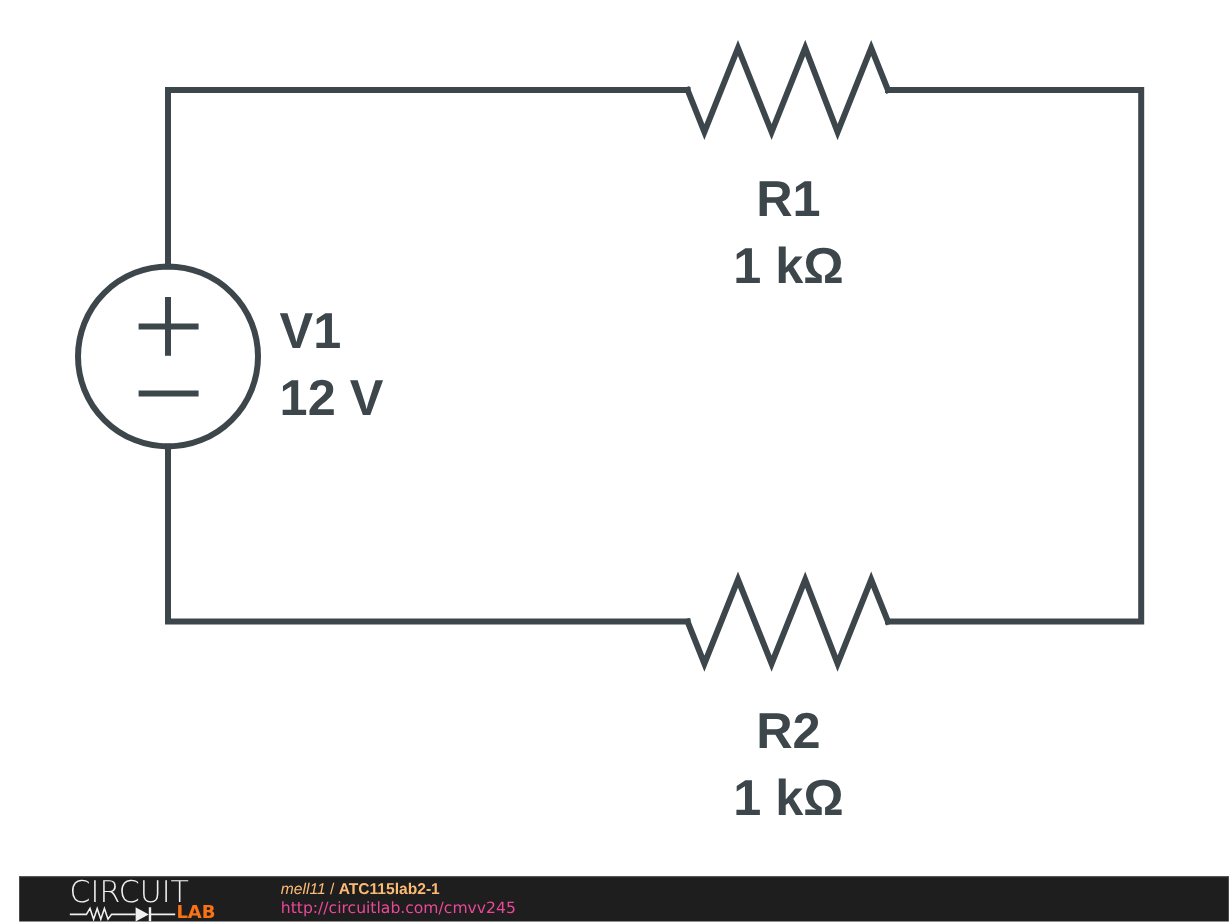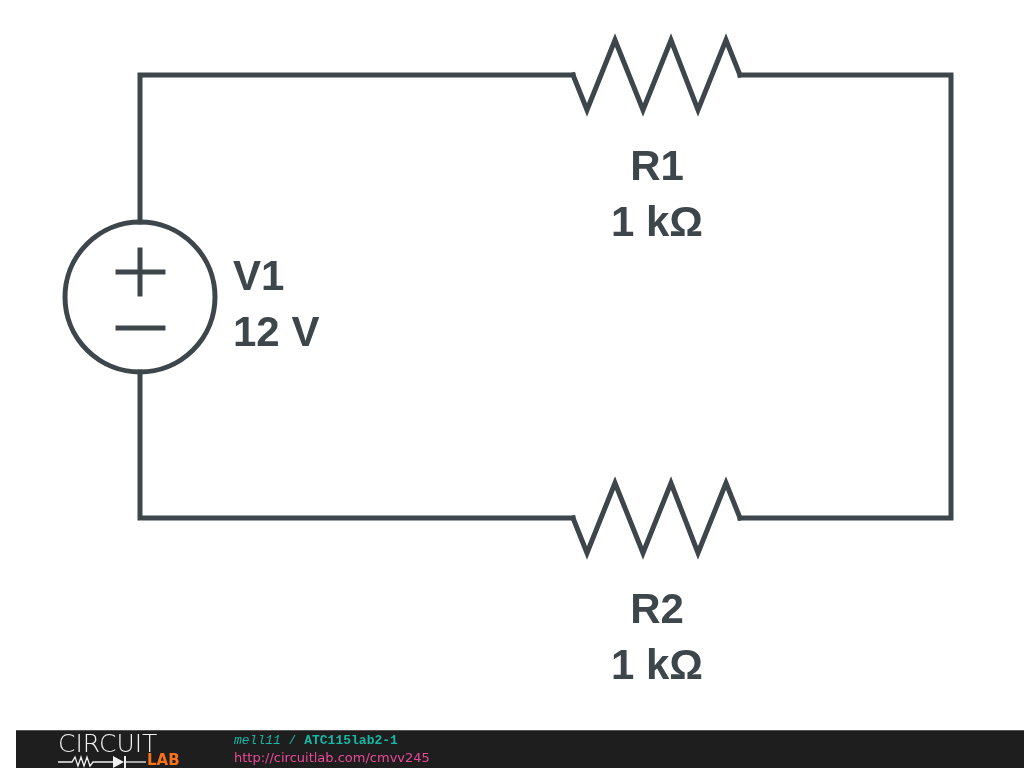--- a/index.html
+++ b/index.html
@@ -4,21 +4,21 @@
 <style>
   html, body { margin:0; padding:0; }
   body { width:1024px; height:768px; background:#ffffff; position:relative; overflow:hidden; font-family:"Liberation Sans", sans-serif; }
   #schematic { position:absolute; left:0; top:0; width:1024px; height:730px; }
   .wire { fill:none; stroke:#3d464b; stroke-width:5; stroke-linejoin:miter; stroke-linecap:square; }
   .lbl { font-family:"Liberation Sans", sans-serif; font-weight:bold; font-size:42px; fill:#3d464b; }
   #footer { position:absolute; left:16px; top:730px; width:1024px; height:38px; background:#1e1e1e; border-top:1px solid #555; }
   .logo-top { position:absolute; left:42px; top:0px; color:#f0f0f0; font-family:"DejaVu Sans", sans-serif; font-size:25px; letter-spacing:0px; font-weight:200; line-height:26px; }
   .logo-bot { position:absolute; left:42px; top:22px; width:135px; height:16px; }
   .logo-lab { position:absolute; left:131px; top:21px; color:#f97316; font-family:"DejaVu Sans", sans-serif; font-weight:bold; font-size:15px; line-height:16px; }
-  .meta1 { position:absolute; left:218px; top:2px; color:#14b8a6; font-family:Liberation Mono, monospace; font-size:13px; line-height:16px; }
+  .meta1 { position:absolute; left:218px; top:2px; color:#fdba74; font-family:Liberation Sans, sans-serif; font-size:13px; line-height:16px; }
   .meta1 .user { font-style:italic; }
   .meta1 .proj { font-weight:bold; }
   .meta2 { position:absolute; left:218px; top:19px; color:#ec4899; font-family:"DejaVu Sans", sans-serif; font-size:13px; line-height:16px; }
 </style>
 </head>
 <body>
 
 <svg id="schematic" viewBox="0 0 1024 730">
 
   <path class="wire" d="M140 222 L140 75 L573 75"></path>

